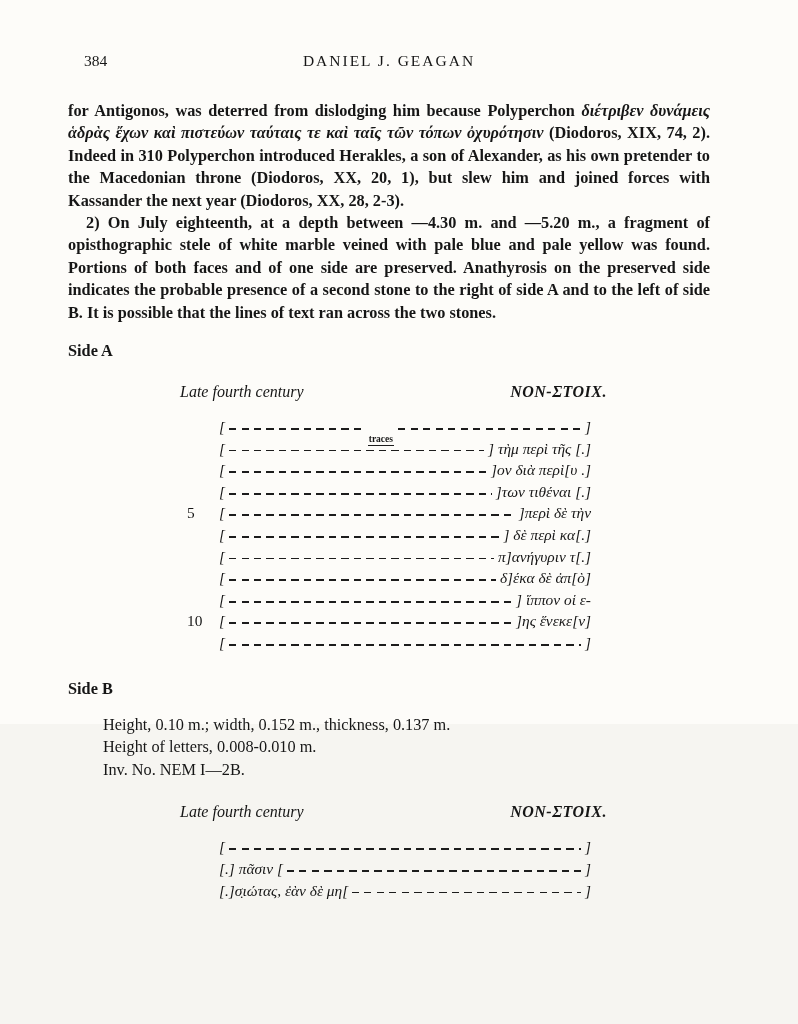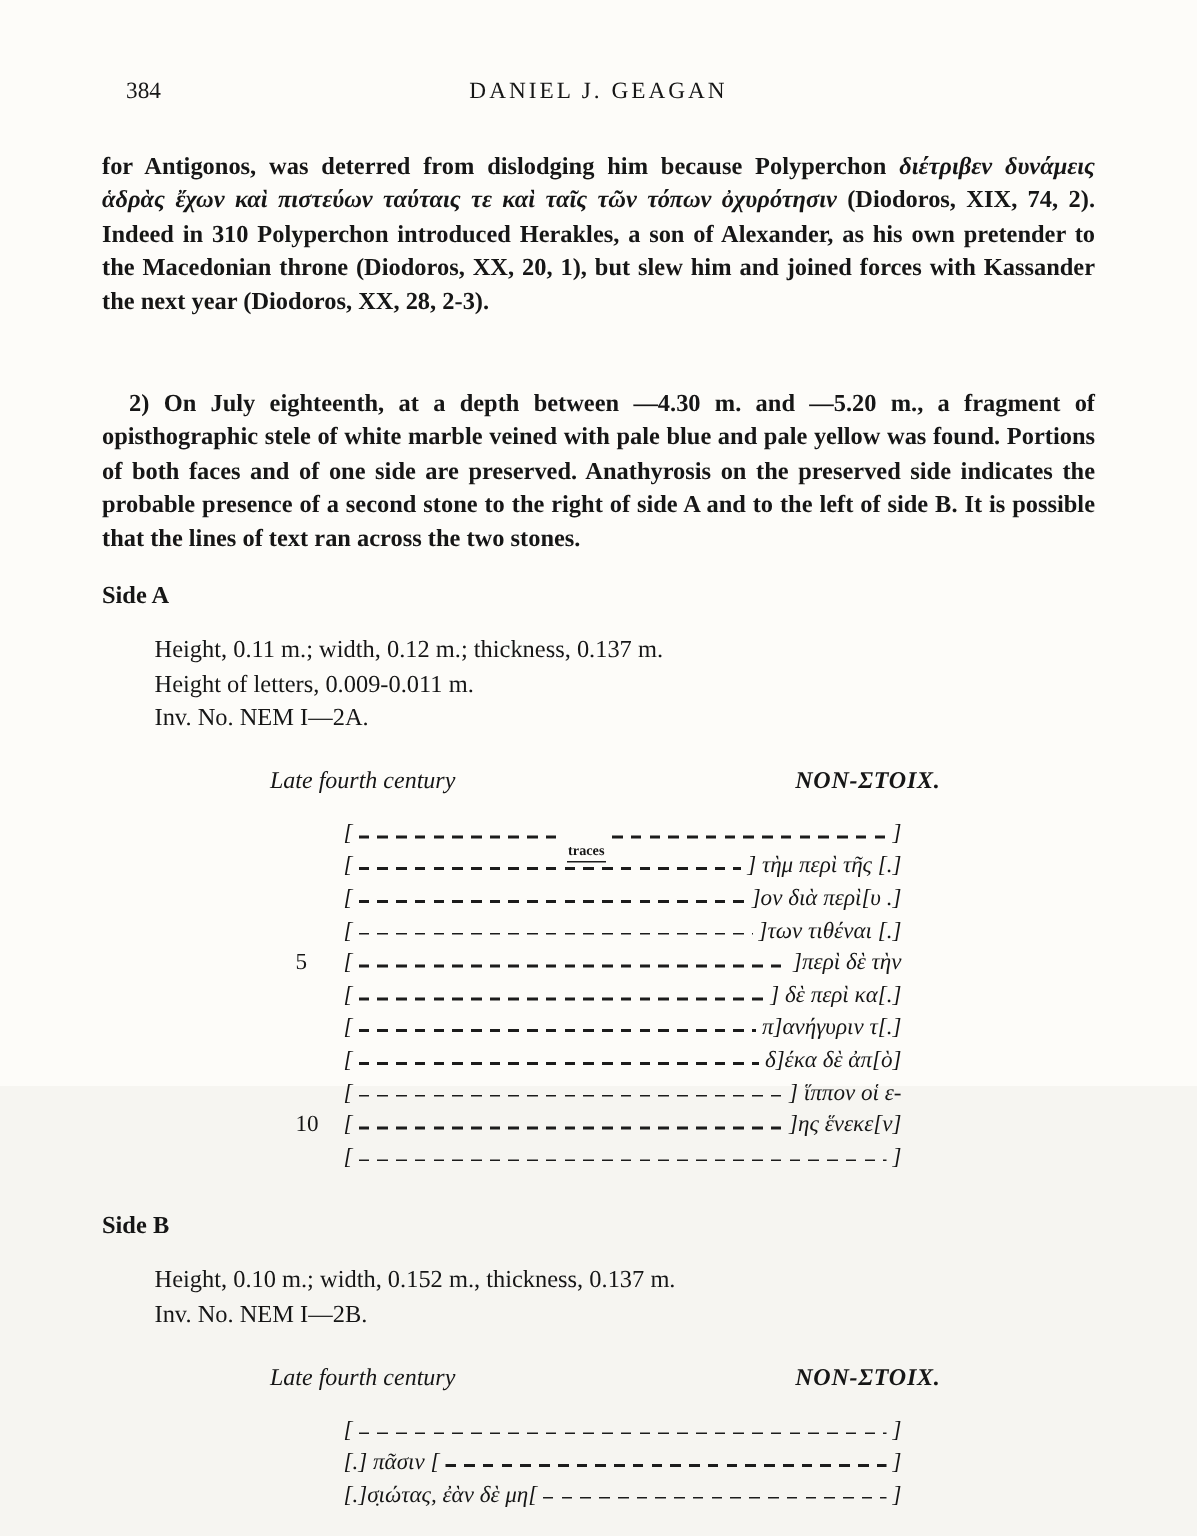--- a/index.html
+++ b/index.html
@@ -7,34 +7,34 @@
   body {
     width: 798px; height: 1024px;
     font-family: "Liberation Serif", serif;
     color: #161616;
     position: relative;
     overflow: hidden;
   }
   .page {
     width: 798px; height: 724px;
     background: #fdfcf9;
-    padding: 52px 68px 0 68px;
+    padding: 52px 88px 0 68px;
   }
   
   .header-row { position: relative; height: 22px; margin-bottom: 26px; }
   .page-num { position: absolute; left: 16px; top: 0; font-size: 15.5px; }
   .running-head {
     text-align: center; font-size: 15.5px; letter-spacing: 2px;
   }
   
   .body-text {
     font-size: 16.3px; line-height: 22.4px; text-align: justify; font-weight: bold;
   }
   .greek { font-style: italic; }
-  .para-indent { text-indent: 18px; margin-top: 46px; }
+  .para-indent { text-indent: 18px; }
   
   .section-heading {
     text-align: left; font-size: 16.3px; margin: 17px 0 15px 0;
   }
   
   .meta-block { margin-left: 35px; font-size: 16.3px; line-height: 22.6px; }
   
   .caption-row {
     display: flex; justify-content: space-between;
     padding-left: 112px; padding-right: 103px;
@@ -74,25 +74,20 @@
     <span class="page-num">384</span>
     <div class="running-head">DANIEL J. GEAGAN</div>
   </div>
 
   <p class="body-text"><span>for Antigonos, was deterred from dislodging him because Polyperchon </span><span class="greek">διέτριβεν δυνάμεις ἁδρὰς ἔχων καὶ πιστεύων ταύταις τε καὶ ταῖς τῶν τόπων ὀχυρότησιν </span><span>(Diodoros, XIX, 74, 2).  Indeed in 310 Polyperchon introduced Herakles, a son of Alexander, as his own pretender to the Macedonian throne (Diodoros, XX, 20, 1), but slew him and joined forces with Kassander the next year (Diodoros, XX, 28, 2-3).</span></p>
 
   <p class="body-text para-indent">2)  On July eighteenth, at a depth between —4.30 m. and —5.20 m., a fragment of opisthographic stele of white marble veined with pale blue and pale yellow was found.  Portions of both faces and of one side are preserved.  Anathyrosis on the preserved side indicates the probable presence of a second stone to the right of side A and to the left of side B.  It is possible that the lines of text ran across the two stones.</p>
 
   <h3 class="section-heading">Side A</h3>
 
-  <div class="meta-block">
-    <div>Height, 0.11 m.; width, 0.12 m.; thickness, 0.137 m.</div>
-    <div>Height of letters, 0.009-0.011 m.</div>
-    <div>Inv. No. NEM I—2A.</div>
-  </div>
 
   <div class="caption-row">
     <span>Late fourth century</span>
     <span class="stoich">ΝΟΝ-ΣΤΟΙΧ.</span>
   </div>
 
   <div class="epi-block">
 
     <div class="epi-line">
       <span class="epi-num"></span>
@@ -174,20 +169,21 @@
     </div>
 
   </div>
 
   <div class="spacer-a"></div>
 
   <h3 class="section-heading">Side B</h3>
 
   <div class="meta-block">
     <div>Height, 0.10 m.; width, 0.152 m., thickness, 0.137 m.</div>
+    <div>Height of letters, 0.008-0.010 m.</div>
     <div>Inv. No. NEM I—2B.</div>
   </div>
 
   <div class="caption-row">
     <span>Late fourth century</span>
     <span class="stoich">ΝΟΝ-ΣΤΟΙΧ.</span>
   </div>
 
   <div class="epi-block">
 

